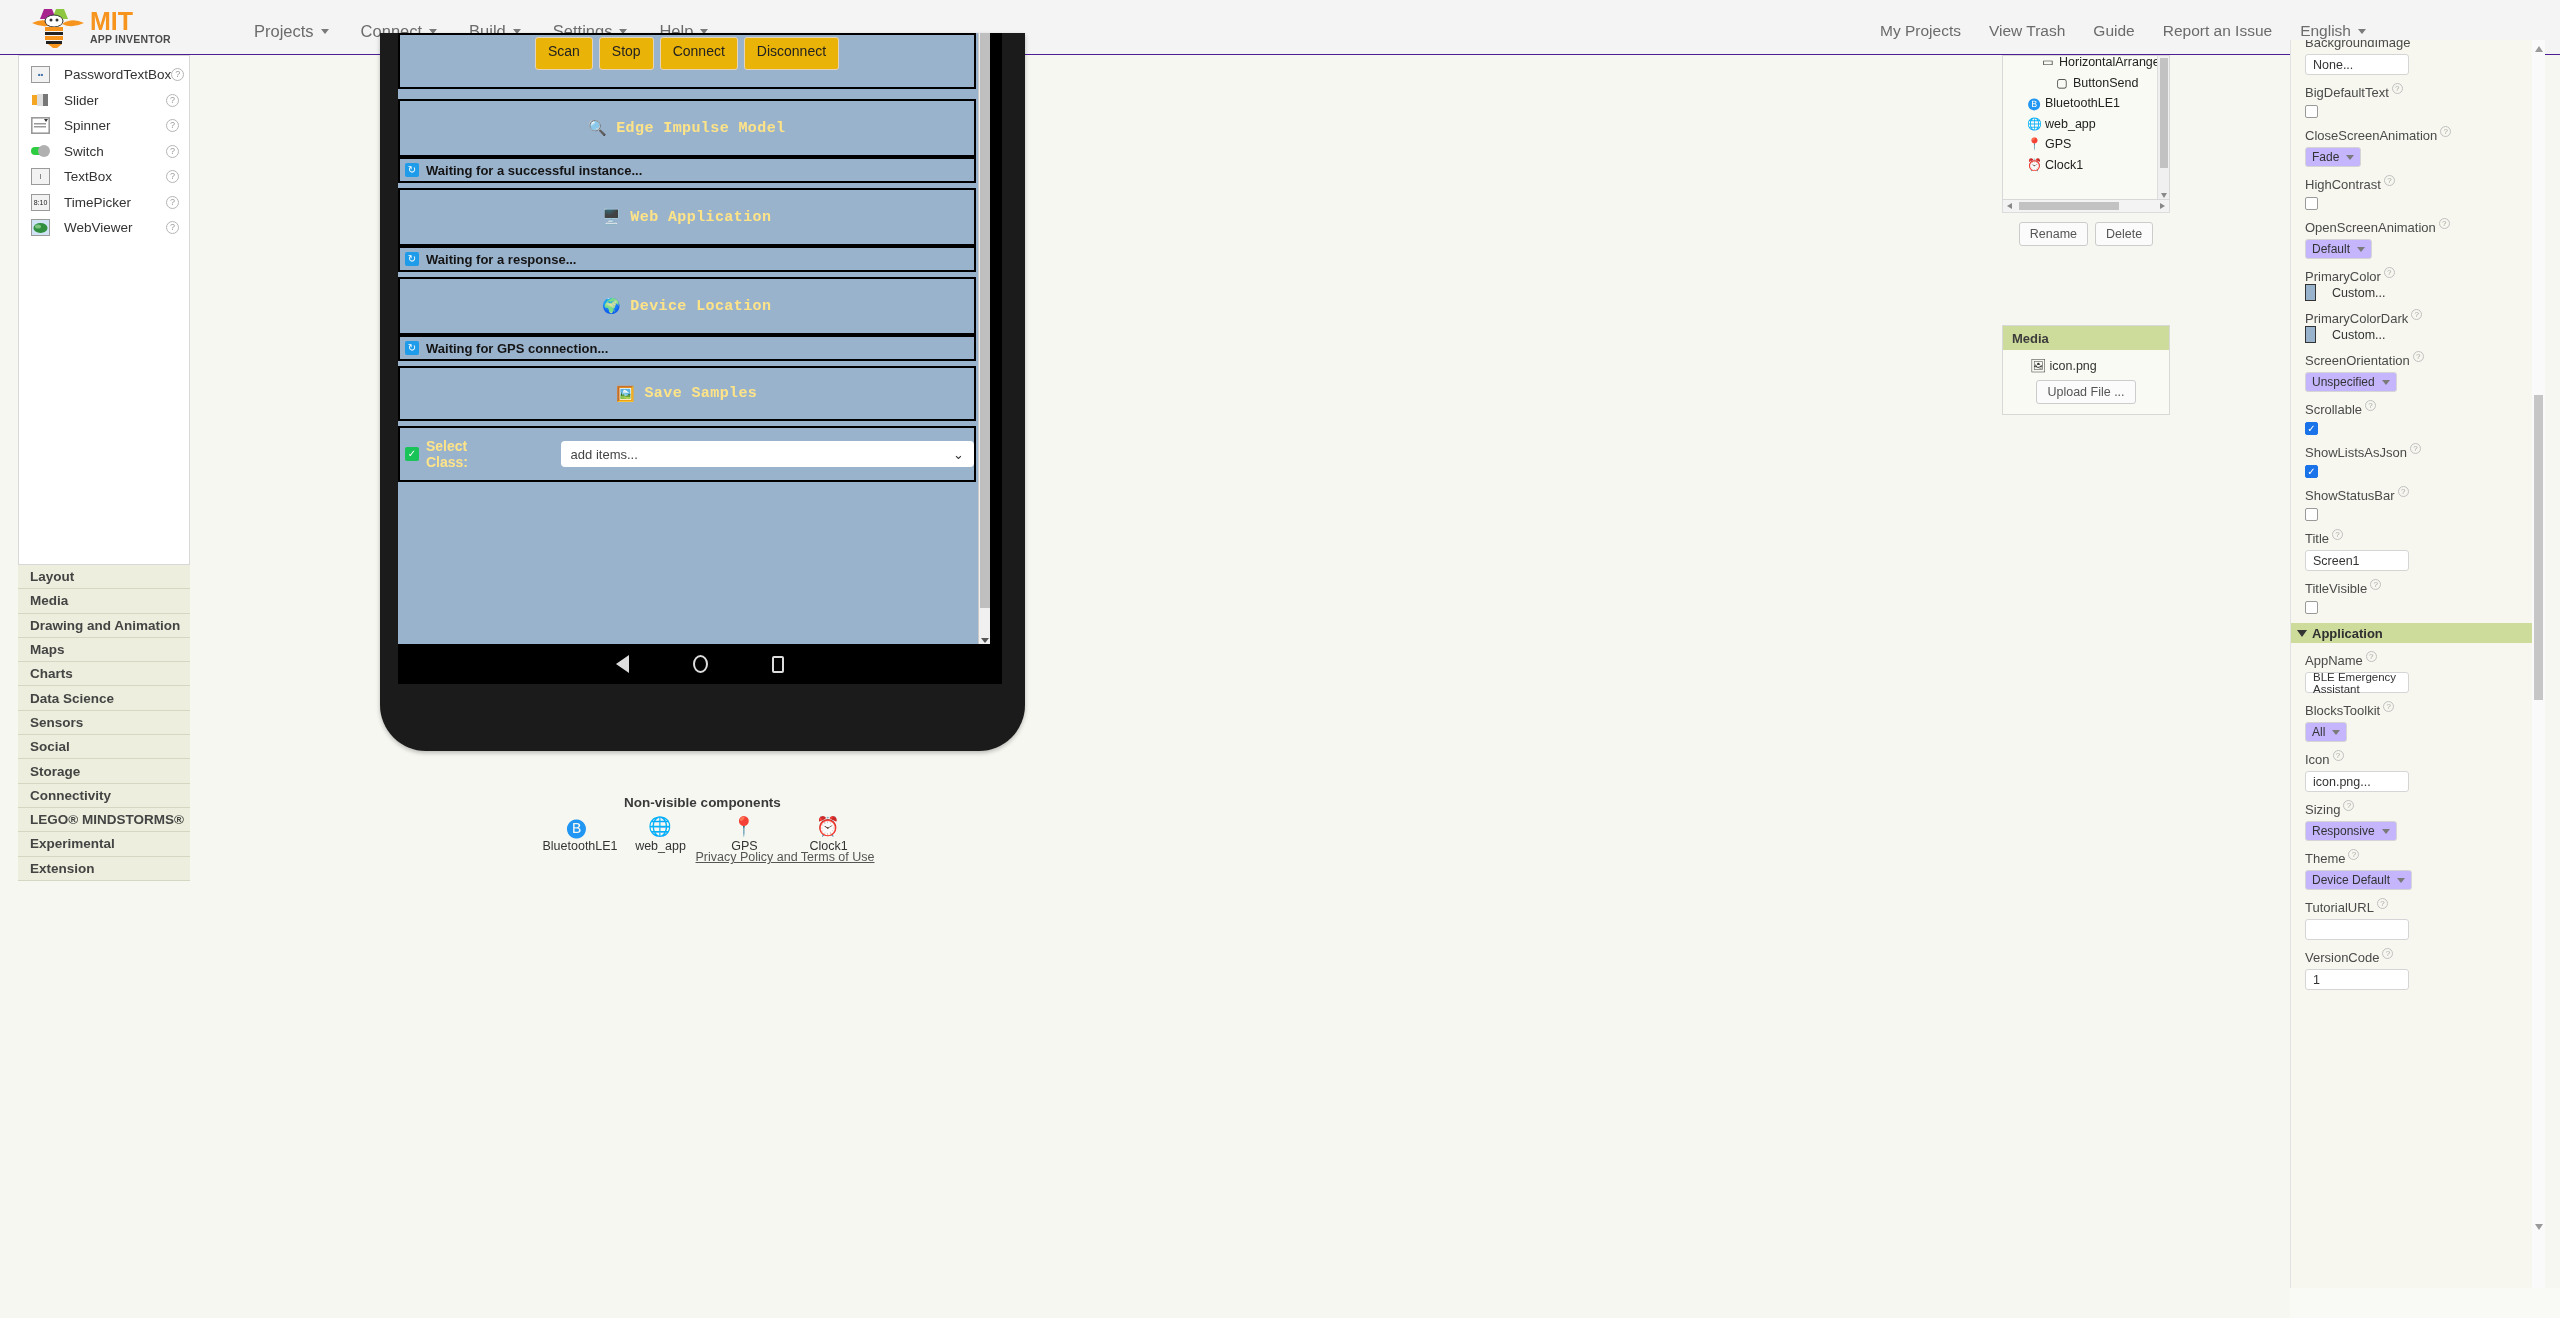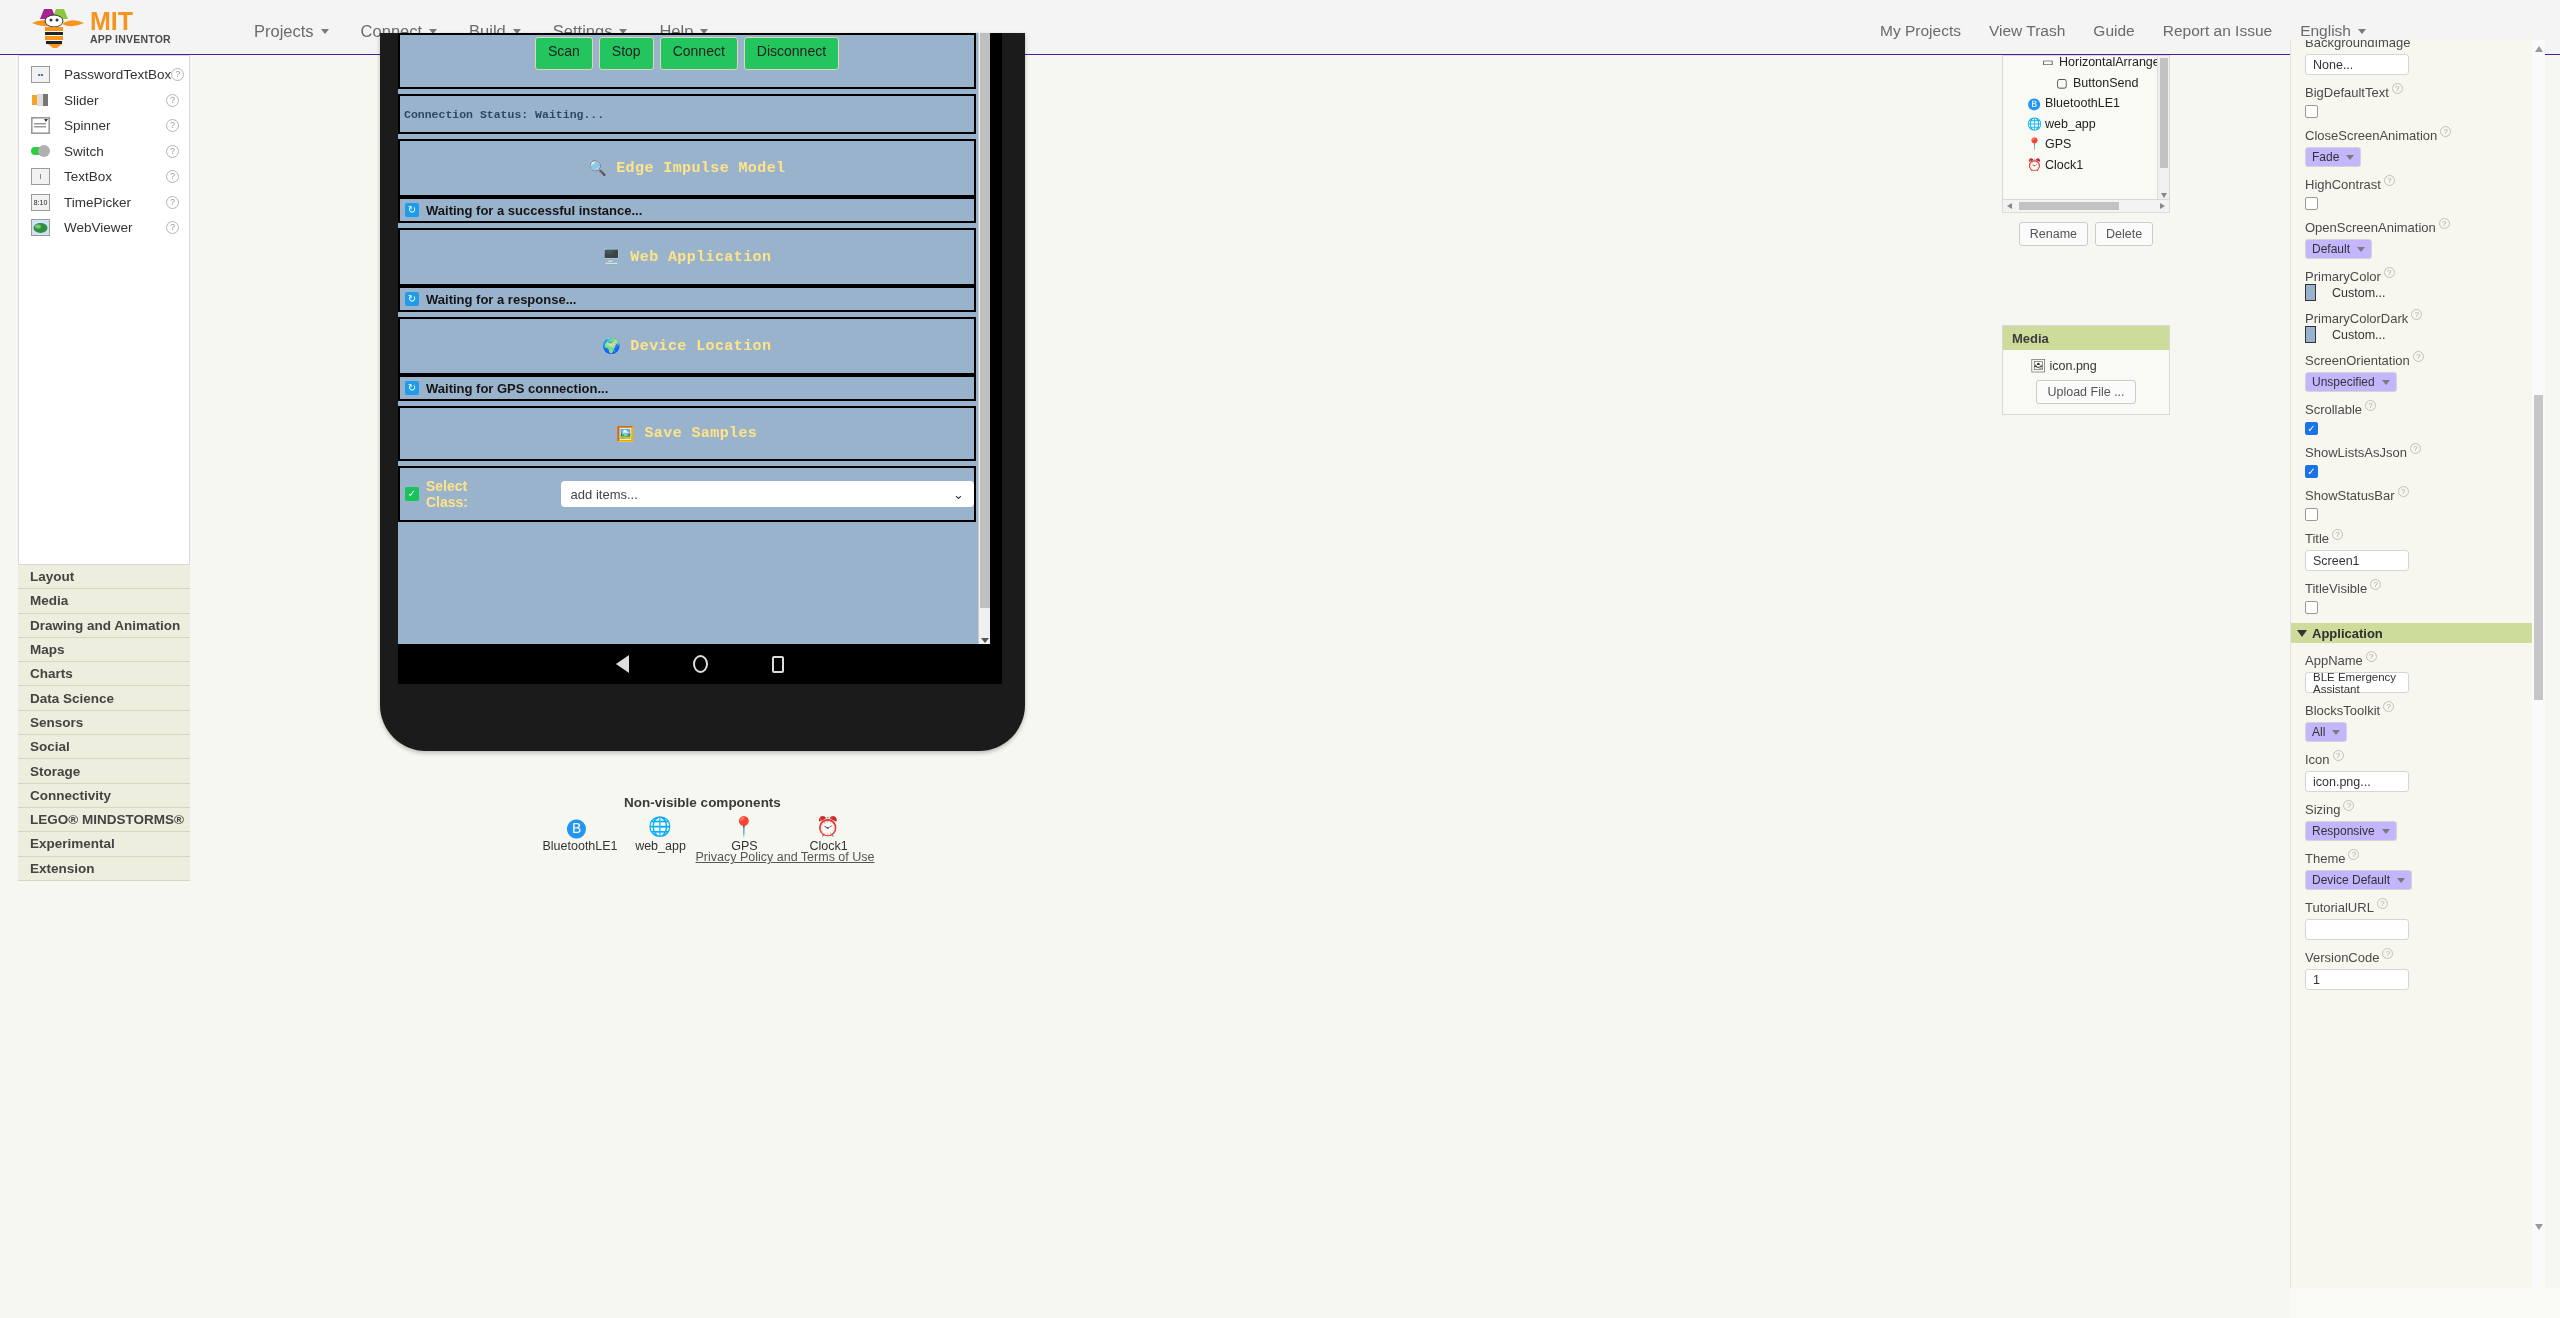--- a/index.html
+++ b/index.html
@@ -124,21 +124,21 @@
   .sec-title { font-family:"Liberation Mono", monospace; font-size:15px; font-weight:bold; color:#ffe487; letter-spacing:.4px;}
   .sec-emoji { font-size: 15px; margin-right: 9px; }
   .status-row { height: 26px; display:flex; align-items:center; padding-left:5px; }
   .status-txt { font-size: 13px; color:#141414; font-weight:600; }
   .refresh-ic {
     width:14px;height:14px;background:#1e9be9;border-radius:2px;color:#fff;
     font-size:10px;line-height:14px;text-align:center;margin-right:7px;flex:0 0 auto;
   }
   .btnrow { height: 56px; display:flex; align-items:flex-start; justify-content:center; gap:6px; padding-top:2px;}
   .ai-btn {
-    background:#22c55e; border:1px solid #e5d3bb; border-radius:3px;
+    background:#eab308; border:1px solid #e5d3bb; border-radius:3px;
     padding: 5px 12px; font-size: 14px; color:#222; height:33px;
   }
   .conn-box { height:40px; display:flex; align-items:center; padding-left:4px; }
   .conn-txt { font-family:"Liberation Mono", monospace; font-size:11.5px; color:#2a4a66; font-weight:bold;}
   .sel-row { height: 56px; display:flex; align-items:center; }
   .chk-grn {
     width:14px;height:14px;background:#18c457;border-radius:2px;color:#fff;
     font-size:10px;line-height:14px;text-align:center;margin: 0 7px 0 5px;flex:0 0 auto;
   }
   .sel-lbl { font-size:14px; font-weight:bold; color:#ffe487; }
@@ -411,23 +411,20 @@
       <div class="screen-inner">
 
         <div class="blk btnrow" style="width:578px;">
           <div class="ai-btn">Scan</div>
           <div class="ai-btn">Stop</div>
           <div class="ai-btn">Connect</div>
           <div class="ai-btn">Disconnect</div>
         </div>
         <div class="gap"></div>
 
-        <div class="blk conn-box" style="width:578px;">
-          <span class="conn-txt">Connection Status: Waiting...</span>
-        </div>
         <div class="gap"></div>
 
         <div class="blk sec-hdr" style="width:578px;">
           <span class="sec-emoji">🔍</span>
           <span class="sec-title">Edge Impulse Model</span>
         </div>
         <div class="blk status-row" style="width:578px;">
           <span class="refresh-ic">↻</span>
           <span class="status-txt">Waiting for a successful instance...</span>
         </div>

